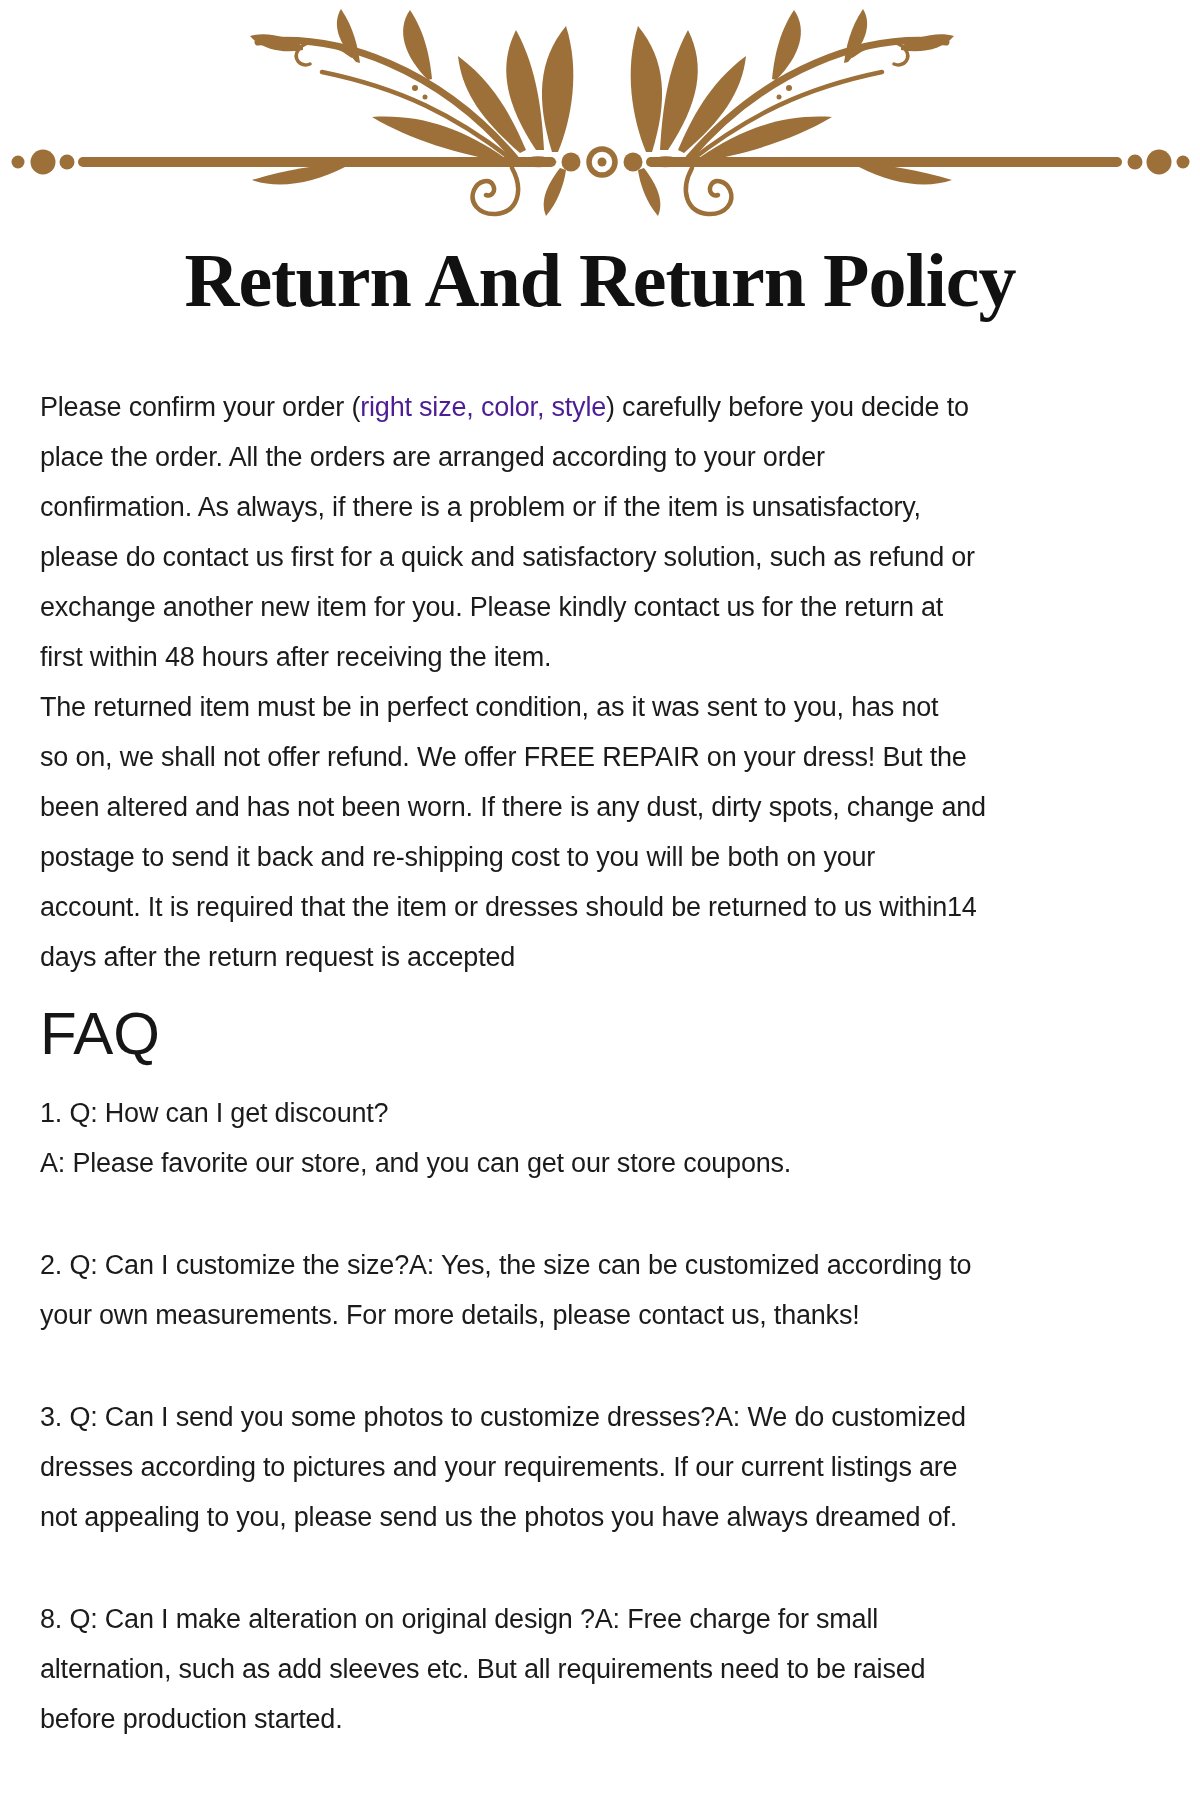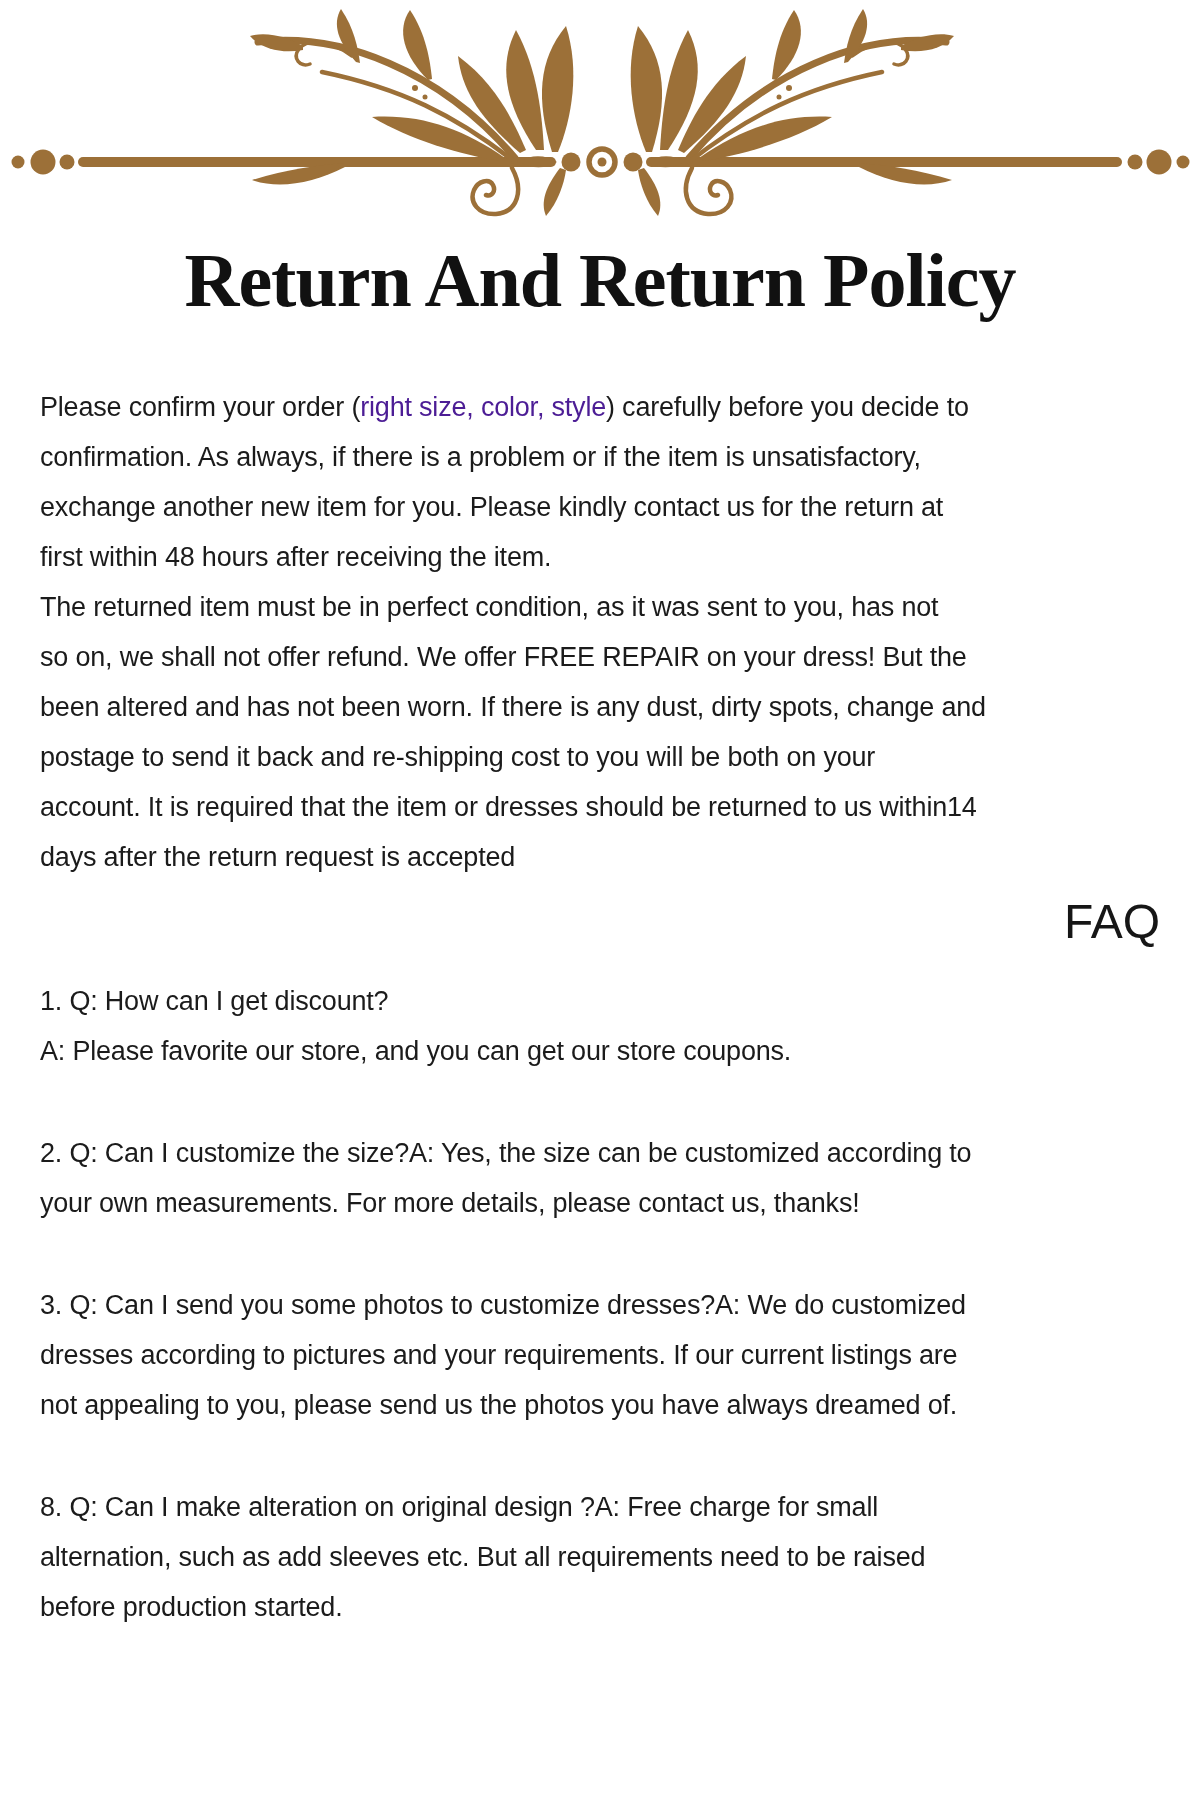--- a/index.html
+++ b/index.html
@@ -35,25 +35,25 @@
   }
   .policy-line, .faq-line {
     height: 50px;
     line-height: 50px;
     font-size: 27px;
     letter-spacing: -0.2px;
     white-space: nowrap;
   }
   .highlight { color: #4c1d95; }
   .faq-heading {
-    margin: 8px 0 22px 0;
-    font-size: 48px;
+    margin: 20px 0 22px 0;
+    font-size: 60px;
     line-height: 64px;
     font-weight: normal;
-    text-align: right;
+    text-align: left;
     color: #161616;
   }
   .faq-item { margin: 0; }
   .faq-item + .faq-item { margin-top: 52px; }
 </style>
 </head>
 <body>
 
 <div class="page">
 
@@ -99,21 +99,23 @@
       <use href="#flourish" transform="translate(1204,0) scale(-1,1)"></use>
     </g>
   </svg>
 
   <h1 class="title">Return And Return Policy</h1>
 
   <div class="content">
 
     <div>
       <div class="policy-line"><span>Please confirm your order (</span><span class="highlight">right size, color, style</span><span>) carefully before you decide to</span></div>
+      <div class="policy-line">place the order. All the orders are arranged according to your order</div>
       <div class="policy-line">confirmation. As always, if there is a problem or if the item is unsatisfactory,</div>
+      <div class="policy-line">please do contact us first for a quick and satisfactory solution, such as refund or</div>
       <div class="policy-line">exchange another new item for you. Please kindly contact us for the return at</div>
       <div class="policy-line">first within 48 hours after receiving the item.</div>
       <div class="policy-line">The returned item must be in perfect condition, as it was sent to you, has not</div>
       <div class="policy-line">so on, we shall not offer refund. We offer FREE REPAIR on your dress! But the</div>
       <div class="policy-line">been altered and has not been worn. If there is any dust, dirty spots, change and</div>
       <div class="policy-line">postage to send it back and re-shipping cost to you will be both on your</div>
       <div class="policy-line">account. It is required that the item or dresses should be returned to us within14</div>
       <div class="policy-line">days after the return request is accepted</div>
     </div>
 

